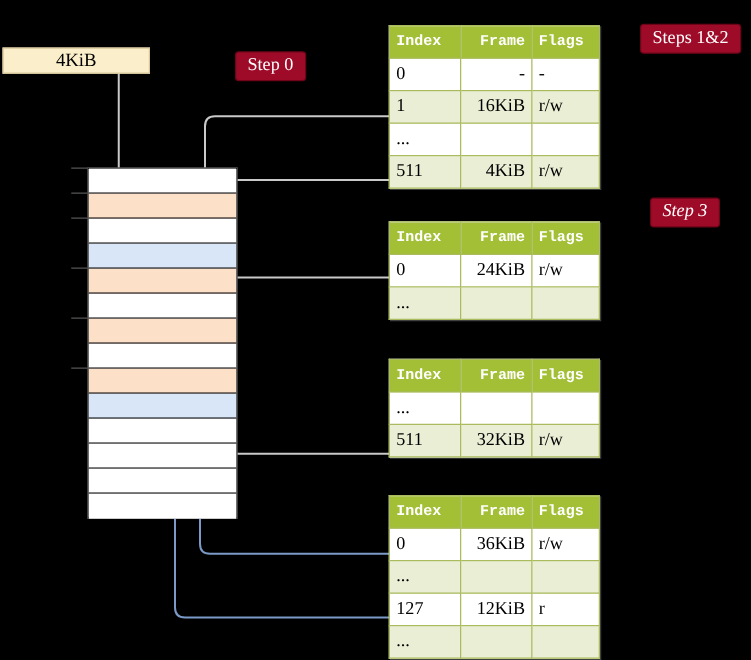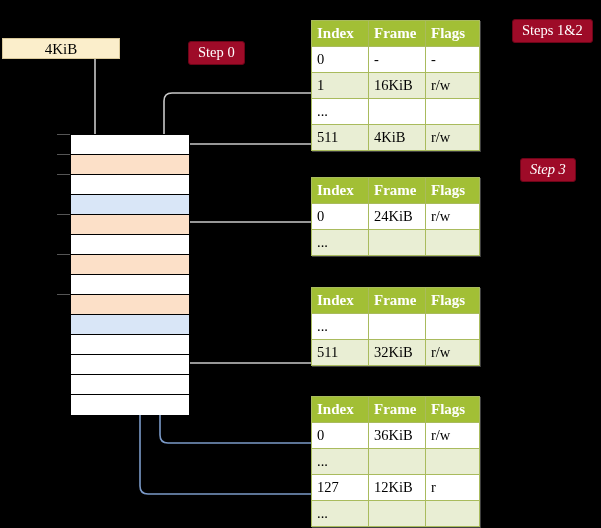--- a/index.html
+++ b/index.html
@@ -31,24 +31,25 @@
     padding: 1px 5px;
     text-align: left;
     height: 25px;
     line-height: 23px;
     white-space: nowrap;
   }
   .ptable th {
     background: #a2bf35;
     color: #ffffff;
     font-weight: bold;
-    font-size: 15px;
+    font-size: 12px;
+    font-family: Liberation Mono, monospace;
   }
   .ptable .c-index { width: 57px; }
-  .ptable .c-frame { width: 57px; }
+  .ptable .c-frame { width: 57px; text-align: right; }
   .ptable .c-flags { width: 54px; }
   .ptable tr.odd td { background: #ffffff; }
   .ptable tr.even td { background: #e9eed4; }
   .ptable td.hl { background: #fbfbb0; }
 
   
   .steplbl {
     position: absolute;
     background: #9e0b28;
     color: #ffffff;

